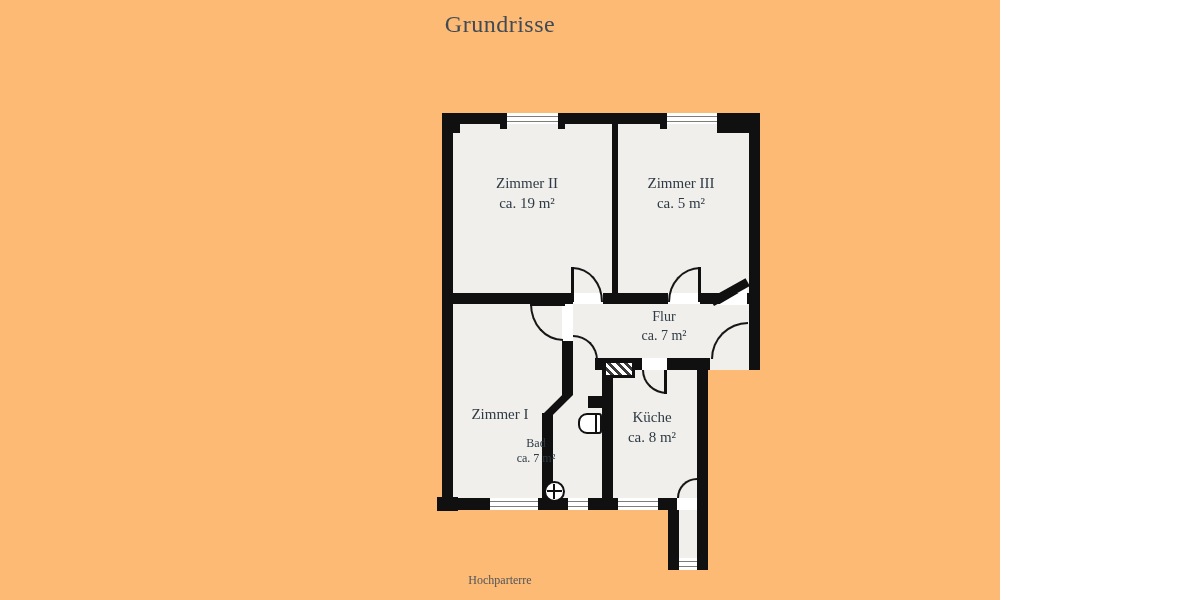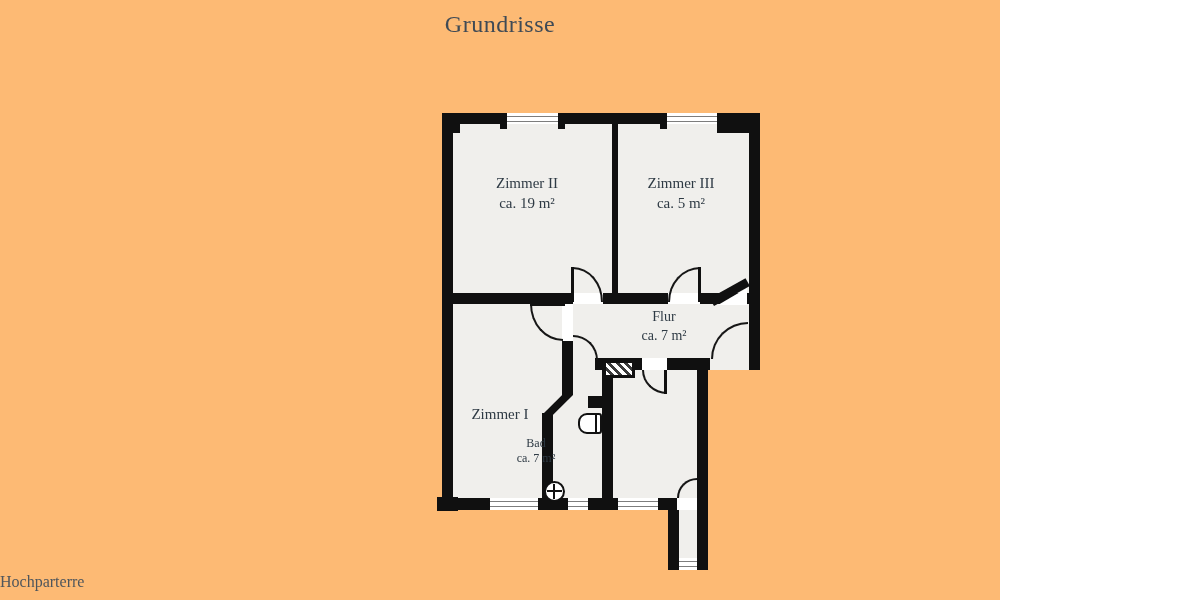--- a/index.html
+++ b/index.html
@@ -8,22 +8,22 @@
   .wall{position:absolute;background:#101010;}
   .floor{position:absolute;background:#f0efec;}
   .open{position:absolute;background:#ffffff;}
   .window{position:absolute;background:#ffffff;}
   .glass{position:absolute;left:0;right:0;top:3px;height:4px;
          border-top:1px solid #7d7d7d;border-bottom:1px solid #7d7d7d;}
   .arc{position:absolute;border:2px solid #161616;background:transparent;box-sizing:border-box;}
   .leaf{position:absolute;background:#101010;}
   .title{position:absolute;left:0;top:11px;width:100%;text-align:center;
          font-size:24px;color:#3f4a55;letter-spacing:0.5px;}
-  .caption{position:absolute;left:0;top:573px;width:100%;text-align:left;
-         font-size:16px;color:#4f565c;}
+  .caption{position:absolute;left:0;top:573px;width:100%;text-align:center;
+         font-size:12px;color:#4f565c;}
   .rlabel{position:absolute;text-align:center;color:#2e3a44;font-size:15px;line-height:20px;}
   .rlabel.small{font-size:12px;line-height:15px;}
   .rlabel.mid{font-size:14px;line-height:19px;}
   .shaft{position:absolute;box-sizing:border-box;border:3px solid #111;
          background:repeating-linear-gradient(45deg,#ffffff 0 3px,#3a3a3a 3px 6px);}
   .toilet{position:absolute;box-sizing:border-box;background:#fff;border:2px solid #111;
           border-radius:9px 3px 3px 9px;}
   .sink{position:absolute;box-sizing:border-box;background:#fff;border:2px solid #111;border-radius:50%;}
   .tick{position:absolute;background:#101010;}
   .tri{position:absolute;background:#ffffff;}
@@ -116,20 +116,24 @@
     <div>Zimmer III</div>
     <div>ca. 5 m²</div>
   </div>
   <div class="rlabel" style="left:420px;top:356px;width:160px;margin-top:48px;">
     <div>Zimmer I</div>
   </div>
   <div class="rlabel mid" style="left:584px;top:307px;width:160px;">
     <div>Flur</div>
     <div>ca. 7 m²</div>
   </div>
+  <div class="rlabel" style="left:572px;top:407px;width:160px;">
+    <div>Küche</div>
+    <div>ca. 8 m²</div>
+  </div>
   <div class="rlabel small" style="left:456px;top:436px;width:160px;">
     <div>Bad</div>
     <div>ca. 7 m²</div>
   </div>
 
   <div class="caption">Hochparterre</div>
 
 </div>
 
 </body></html>

